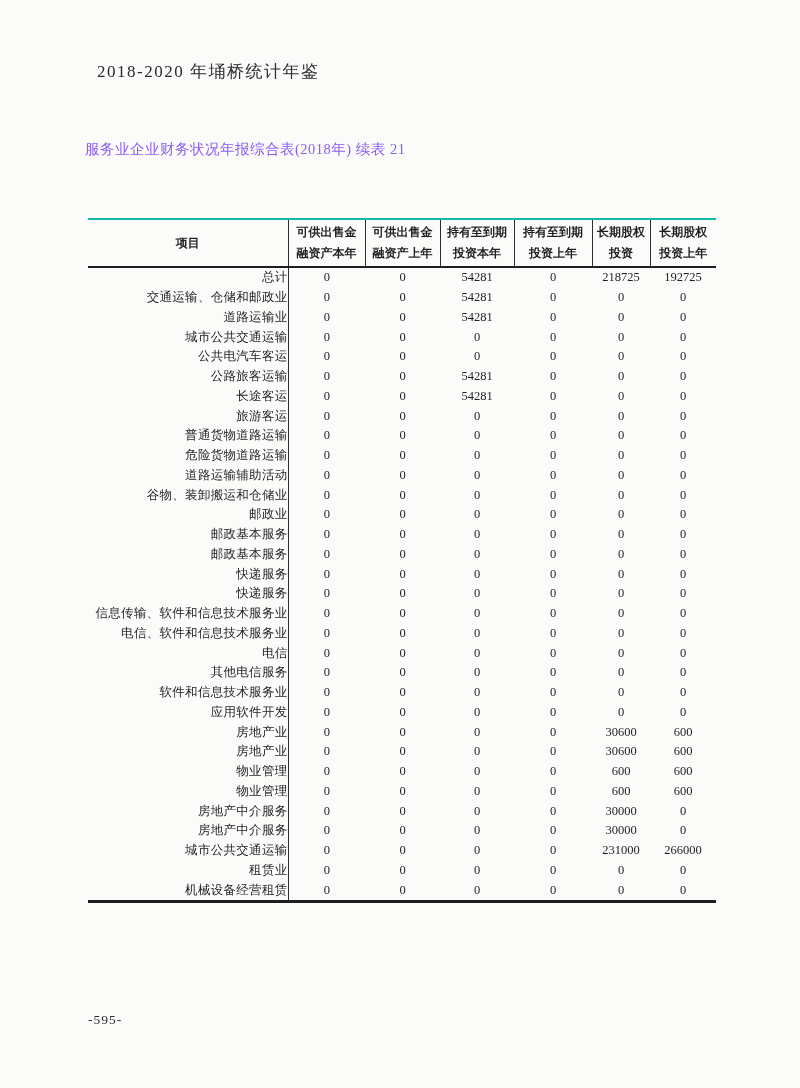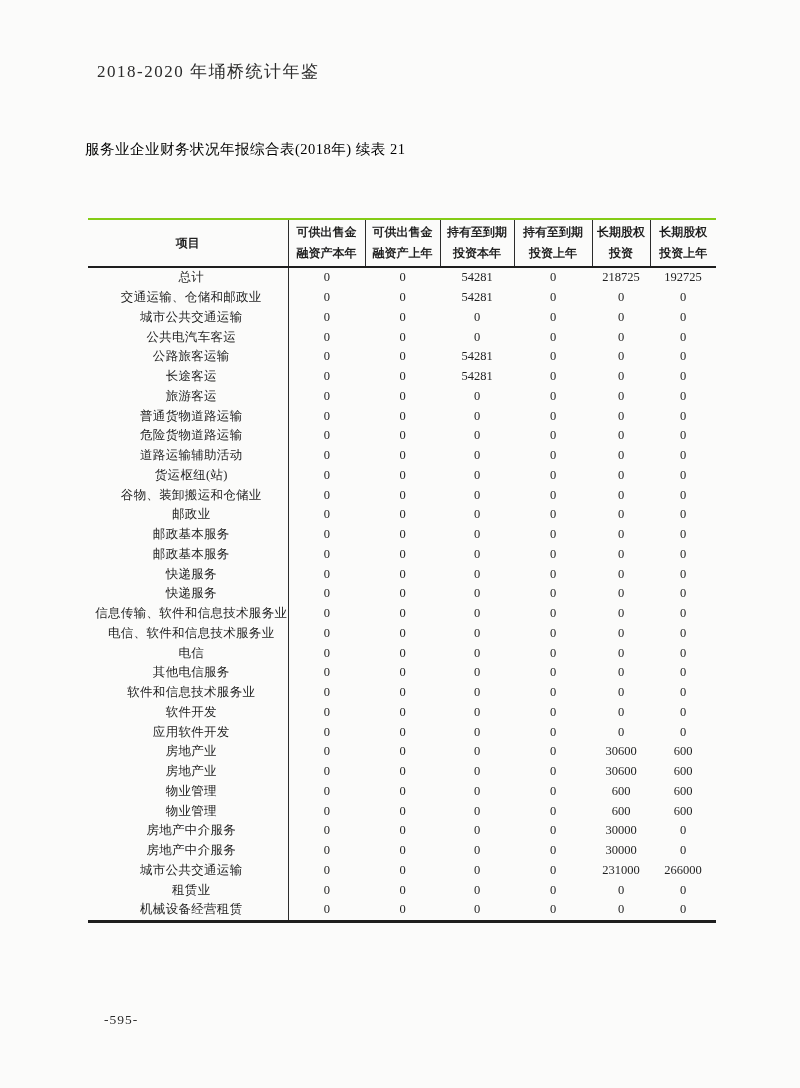--- a/index.html
+++ b/index.html
@@ -27,30 +27,30 @@
     letter-spacing: 1.5px;
     color: #2b2b2b;
     margin-left: 12px;
   }
   .table-title {
     position: absolute;
     left: 85px;
     top: 140px;
     font-size: 14.5px;
     letter-spacing: 0.5px;
-    color: #000000;
+    color: #8b5cf6;
   }
   table.stat-table {
     position: absolute;
     left: 88px;
     top: 218px;
     width: 628px;
     border-collapse: collapse;
     table-layout: fixed;
-    border-top: 2px solid #84cc16;
+    border-top: 2px solid #14b8a6;
     border-bottom: 3px solid #1e1e1e;
   }
   table.stat-table thead th {
     height: 46px;
     font-size: 12px;
     font-weight: bold;
     text-align: center;
     vertical-align: middle;
     padding: 0 2px;
     border-bottom: 2px solid #1e1e1e;
@@ -64,32 +64,32 @@
   table.stat-table tbody td {
     height: 19.76px;
     padding: 0;
     font-size: 12.5px;
     vertical-align: middle;
     color: #1f1f1f;
     white-space: nowrap;
     overflow: hidden;
   }
   table.stat-table tbody td.row-label {
-    text-align: center;
+    text-align: right;
     padding-left: 7px;
     border-right: 1px solid #2c2c2c;
     letter-spacing: 0.3px;
   }
   table.stat-table tbody td.cell-value {
     text-align: center;
     font-family: "Liberation Serif", "DejaVu Serif", serif;
   }
   .page-number {
     position: absolute;
-    left: 104px;
+    left: 88px;
     top: 1012px;
     font-size: 13.5px;
     letter-spacing: 1px;
     color: #2b2b2b;
   }
 </style>
 </head>
 <body>
 
 <div class="page">
@@ -138,20 +138,29 @@
         <tr>
           <td class="row-label">交通运输、仓储和邮政业</td>
           <td class="cell-value">0</td>
           <td class="cell-value">0</td>
           <td class="cell-value">54281</td>
           <td class="cell-value">0</td>
           <td class="cell-value">0</td>
           <td class="cell-value">0</td>
         </tr>
         <tr>
+          <td class="row-label">道路运输业</td>
+          <td class="cell-value">0</td>
+          <td class="cell-value">0</td>
+          <td class="cell-value">54281</td>
+          <td class="cell-value">0</td>
+          <td class="cell-value">0</td>
+          <td class="cell-value">0</td>
+        </tr>
+        <tr>
           <td class="row-label">城市公共交通运输</td>
           <td class="cell-value">0</td>
           <td class="cell-value">0</td>
           <td class="cell-value">0</td>
           <td class="cell-value">0</td>
           <td class="cell-value">0</td>
           <td class="cell-value">0</td>
         </tr>
         <tr>
           <td class="row-label">公共电汽车客运</td>
@@ -210,29 +219,20 @@
         <tr>
           <td class="row-label">道路运输辅助活动</td>
           <td class="cell-value">0</td>
           <td class="cell-value">0</td>
           <td class="cell-value">0</td>
           <td class="cell-value">0</td>
           <td class="cell-value">0</td>
           <td class="cell-value">0</td>
         </tr>
         <tr>
-          <td class="row-label">货运枢纽(站)</td>
-          <td class="cell-value">0</td>
-          <td class="cell-value">0</td>
-          <td class="cell-value">0</td>
-          <td class="cell-value">0</td>
-          <td class="cell-value">0</td>
-          <td class="cell-value">0</td>
-        </tr>
-        <tr>
           <td class="row-label">谷物、装卸搬运和仓储业</td>
           <td class="cell-value">0</td>
           <td class="cell-value">0</td>
           <td class="cell-value">0</td>
           <td class="cell-value">0</td>
           <td class="cell-value">0</td>
           <td class="cell-value">0</td>
         </tr>
         <tr>
           <td class="row-label">邮政业</td>
@@ -310,29 +310,20 @@
           <td class="row-label">其他电信服务</td>
           <td class="cell-value">0</td>
           <td class="cell-value">0</td>
           <td class="cell-value">0</td>
           <td class="cell-value">0</td>
           <td class="cell-value">0</td>
           <td class="cell-value">0</td>
         </tr>
         <tr>
           <td class="row-label">软件和信息技术服务业</td>
-          <td class="cell-value">0</td>
-          <td class="cell-value">0</td>
-          <td class="cell-value">0</td>
-          <td class="cell-value">0</td>
-          <td class="cell-value">0</td>
-          <td class="cell-value">0</td>
-        </tr>
-        <tr>
-          <td class="row-label">软件开发</td>
           <td class="cell-value">0</td>
           <td class="cell-value">0</td>
           <td class="cell-value">0</td>
           <td class="cell-value">0</td>
           <td class="cell-value">0</td>
           <td class="cell-value">0</td>
         </tr>
         <tr>
           <td class="row-label">应用软件开发</td>
           <td class="cell-value">0</td>

